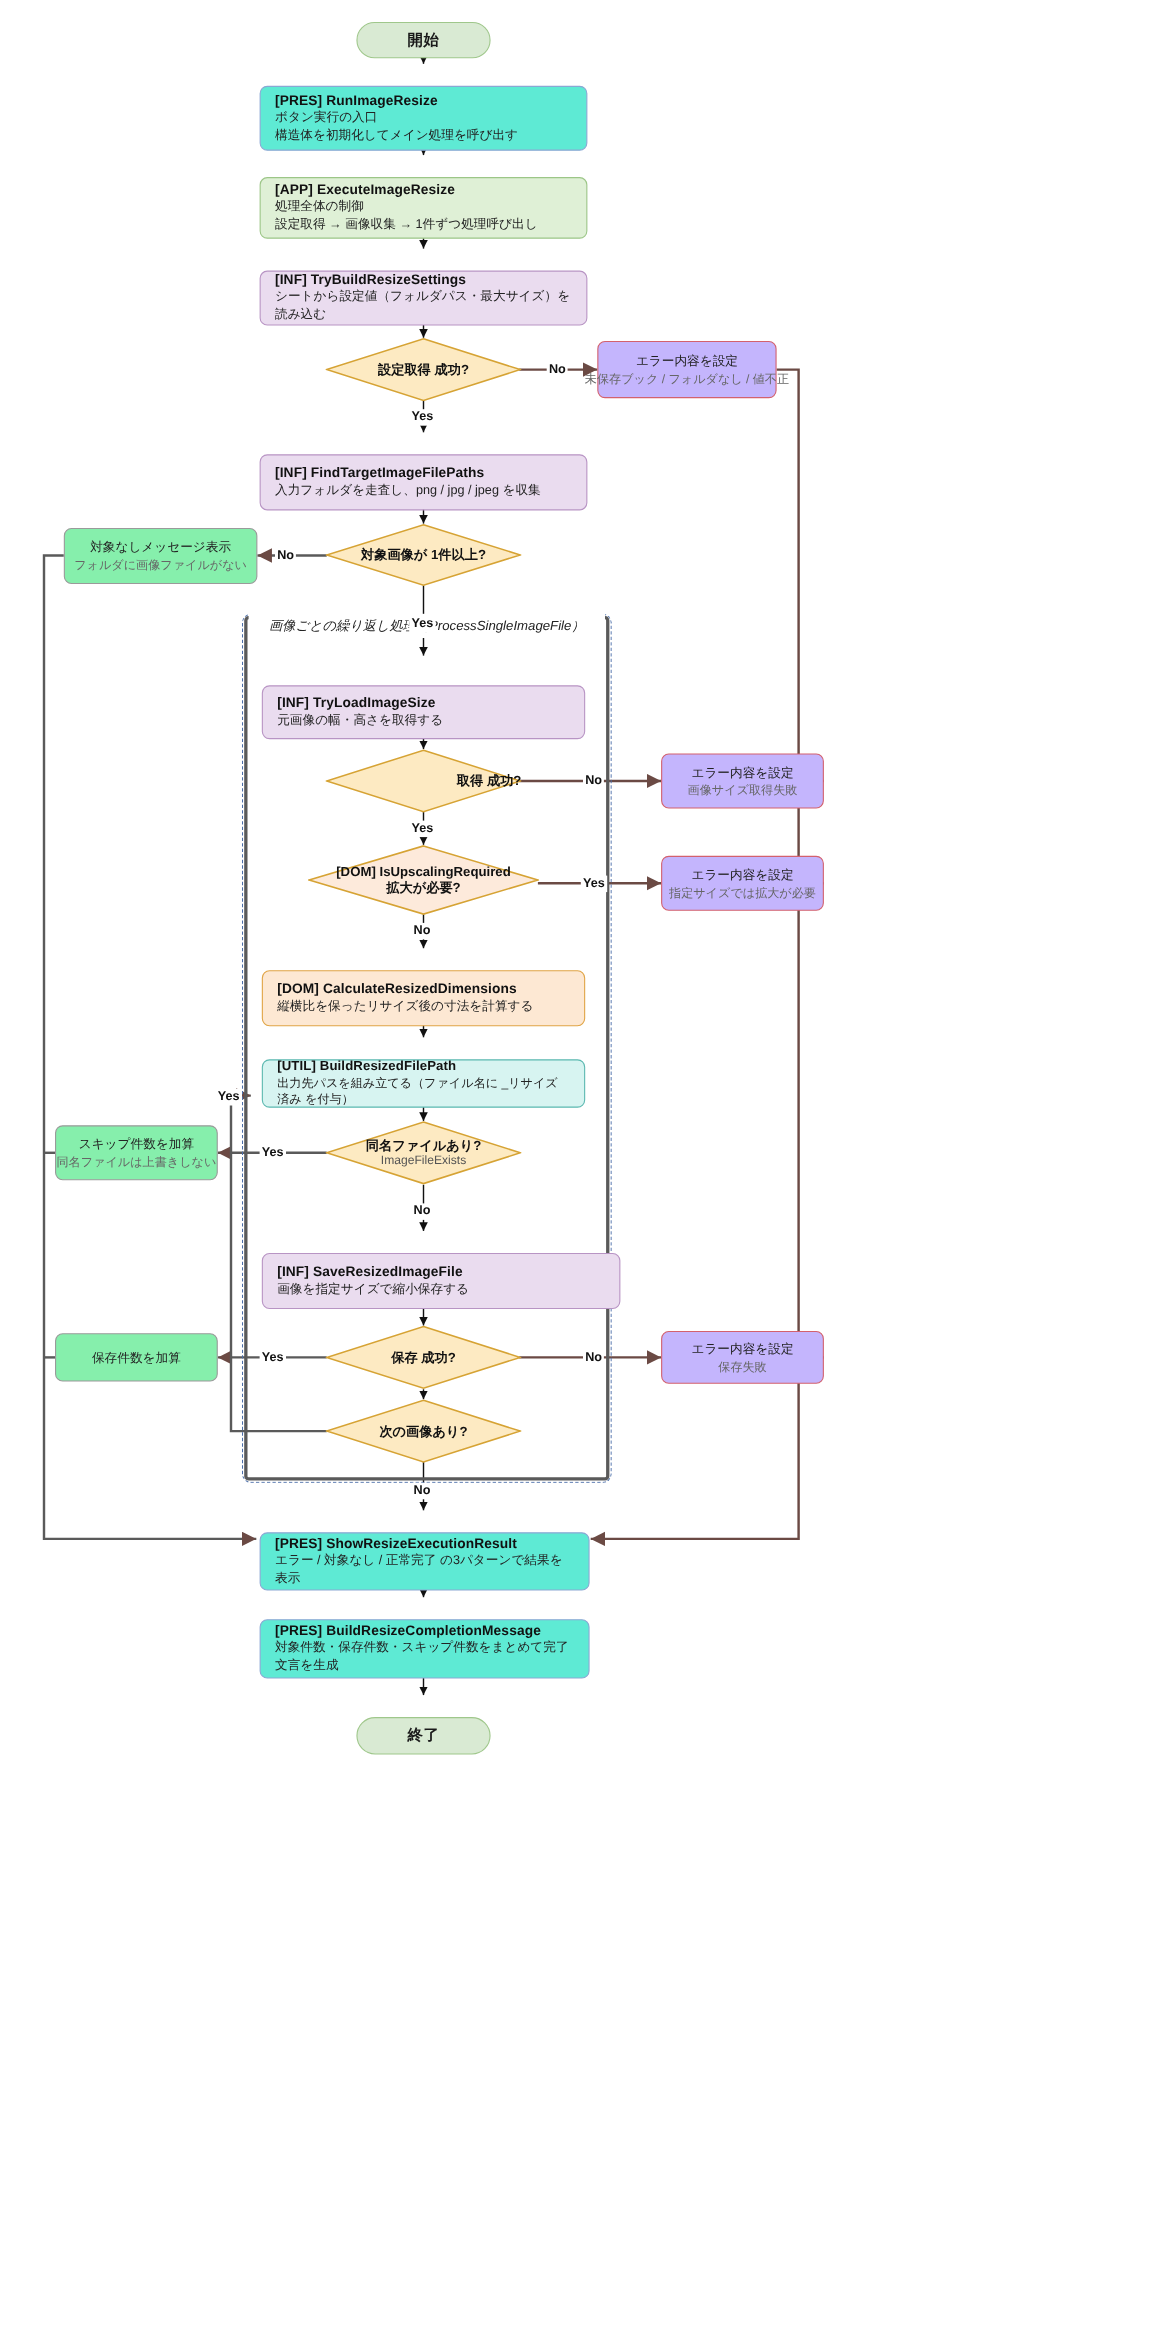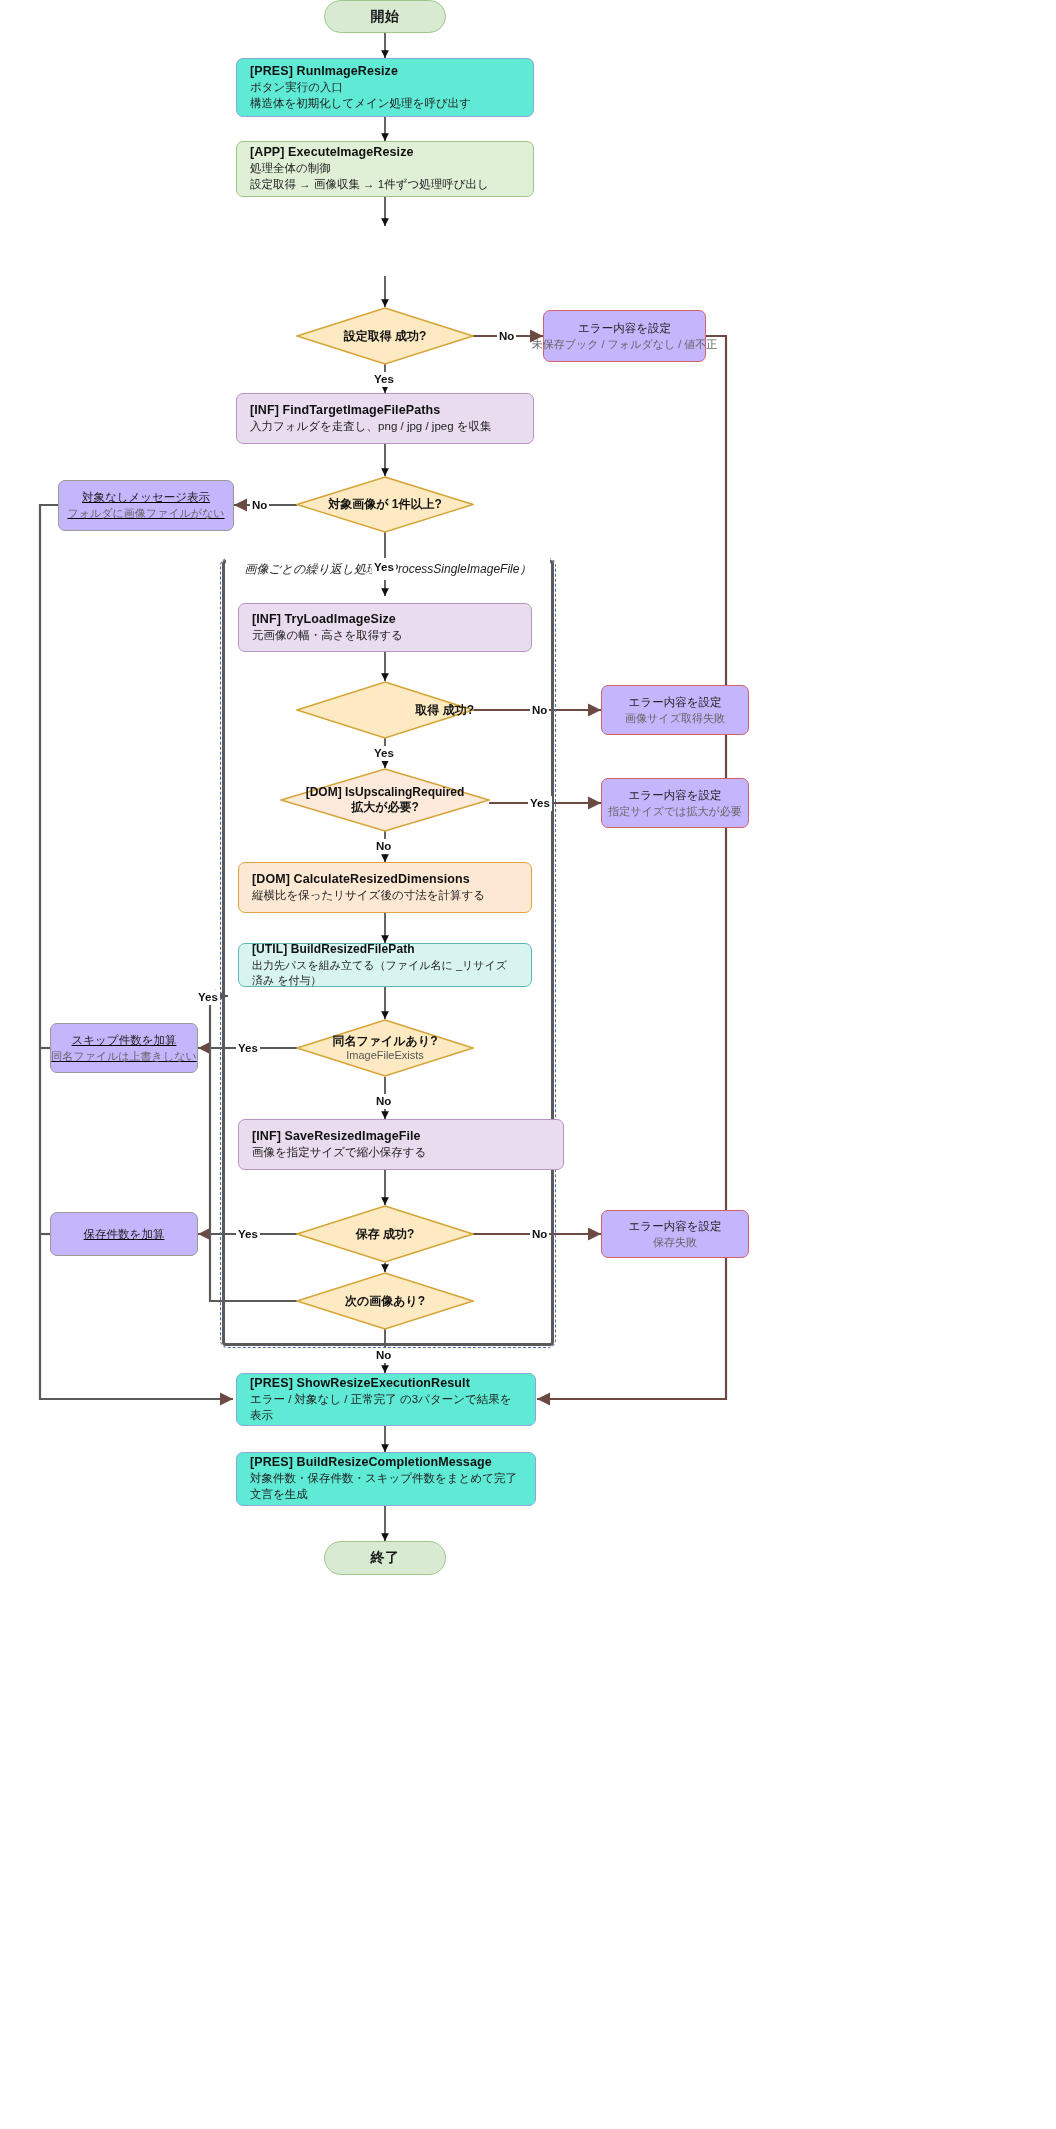--- a/index.html
+++ b/index.html
@@ -22,20 +22,21 @@
     pointer-events: none;
   }
   .node {
     position: absolute;
     display: flex;
     flex-direction: column;
     justify-content: center;
     border-radius: 7px;
     border: 1px solid #999;
     background: #fff;
+    margin-top: 20px;
   }
 
   
   .terminal {
     border-radius: 26px;
     background: #d9ead3;
     border: 1px solid #9fc78b;
     align-items: center;
     justify-content: center;
   }
@@ -111,21 +112,21 @@
     display: flex;
     flex-direction: column;
     align-items: center;
     justify-content: center;
     border-radius: 7px;
     text-align: center;
   }
   .sidebox .s1 { font-size: 11.5px; color: #222; white-space: nowrap; }
   .sidebox .s2 { font-size: 11px; color: #666; white-space: nowrap; margin-top:1px; }
   .c-err  { background: #c4b5fd; border: 1px solid #d3616e; }
-  .c-note { background: #c4b5fd; border: 1px solid #9a9a9a; text-decoration: underline; }
+  .c-note { background: #86efac; border: 1px solid #9a9a9a; }
 
   
   .subgraph {
     position: absolute;
     border: 1.5px dashed #4b6ea9;
     border-radius: 8px;
     background: transparent;
   }
   .subgraph-label {
     position: absolute;
@@ -255,20 +256,24 @@
     <div class="desc">ボタン実行の入口</div>
     <div class="desc2">構造体を初期化してメイン処理を呼び出す</div>
   </div>
 
   <div class="node proc c-app" style="left:236px; top:141px; width:298px; height:56px;">
     <div class="title">[APP]  ExecuteImageResize</div>
     <div class="desc">処理全体の制御</div>
     <div class="desc2">設定取得 → 画像収集 → 1件ずつ処理呼び出し</div>
   </div>
 
+  <div class="node proc c-inf" style="left:236px; top:226px; width:298px; height:50px;">
+    <div class="title">[INF]  TryBuildResizeSettings</div>
+    <div class="desc">シートから設定値（フォルダパス・最大サイズ）を読み込む</div>
+  </div>
 
   <div class="decision" style="left:296px; top:307px; width:178px; height:58px;">
     <svg class="dia" viewBox="0 0 178 58" preserveAspectRatio="none">
       <polygon points="89,1 177,29 89,57 1,29" fill="#fdeac2" stroke="#d6a334" stroke-width="1.4"></polygon>
     </svg>
     <div class="dtext">
       <div class="dtitle">設定取得 成功?</div>
     </div>
   </div>
 

